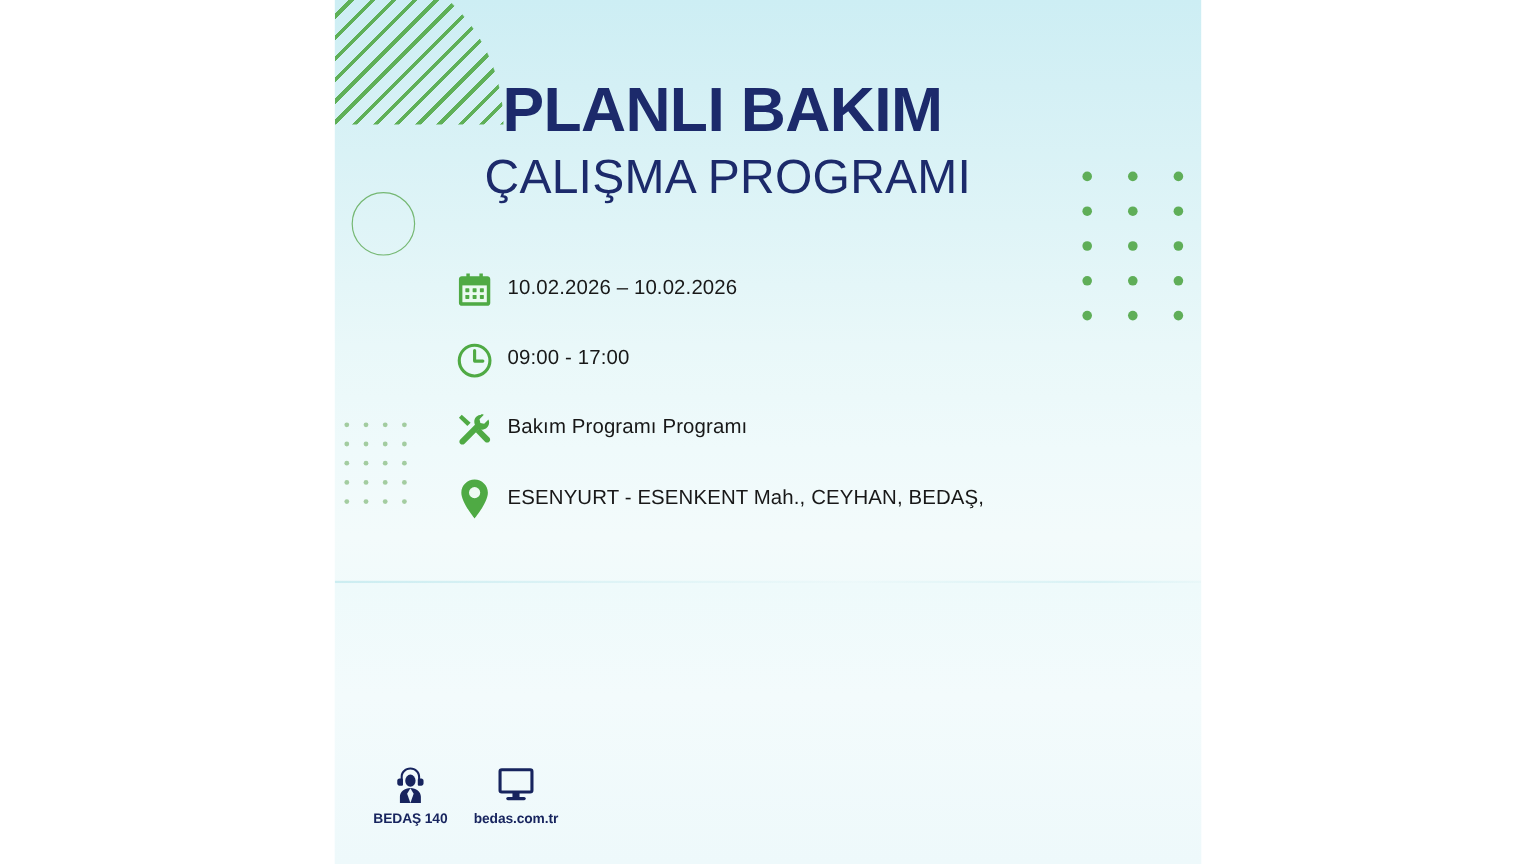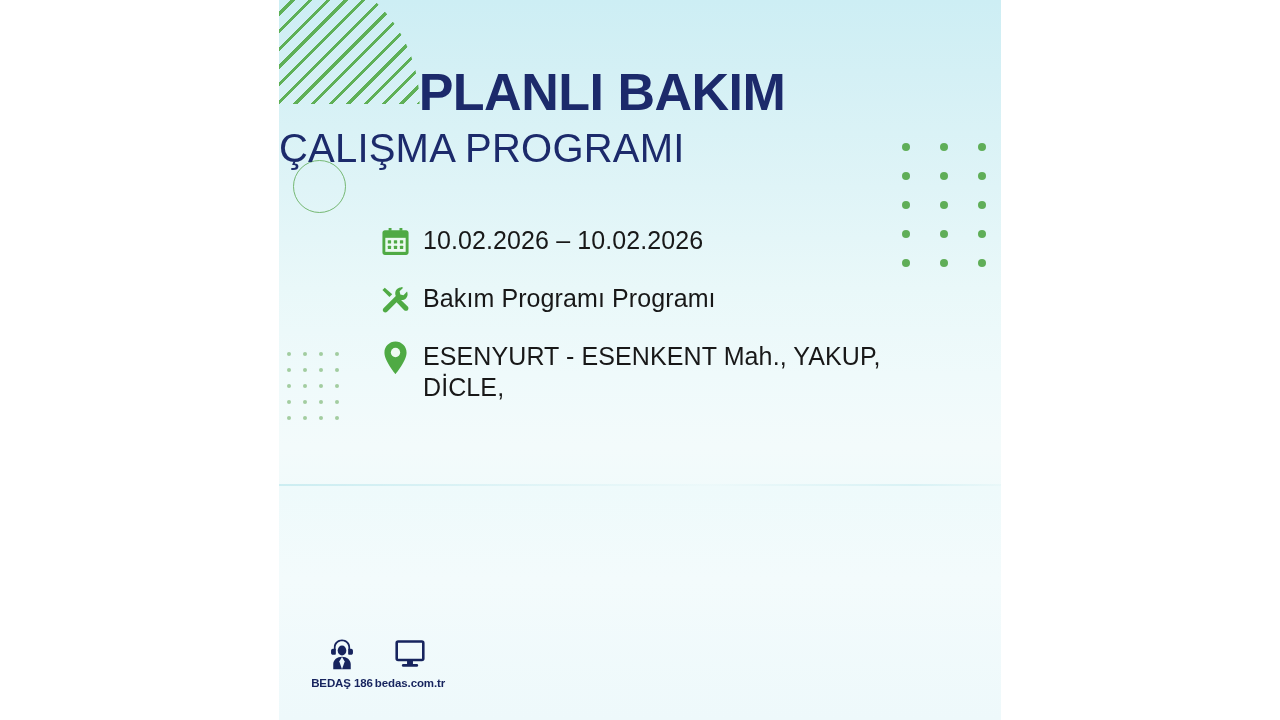--- a/index.html
+++ b/index.html
@@ -100,49 +100,49 @@
   #title {
     position:absolute; left:0; top:66px; width:646px;
     text-align:center;
     font-size:52px; font-weight:700; letter-spacing:-0.5px;
     color:#1c2a6b;
     line-height:1;
     font-family:"Liberation Sans", sans-serif;
   }
   #subtitle {
     position:absolute; left:0; top:128px; width:655px;
-    text-align:left;
+    text-align:center;
     font-size:40px; font-weight:400; letter-spacing:.2px;
     color:#1c2a6b;
     line-height:1;
   }
 
   
   #info { position:absolute; left:100px; top:222px; width:560px; }
   .row { display:flex; align-items:flex-start; margin-bottom:18px; }
   .row .ic {
     flex:0 0 44px; width:44px; height:40px;
     display:flex; align-items:center; justify-content:flex-start;
   }
   .row .tx {
-    font-size:25px; color:#181818; line-height:30px;
+    font-size:17px; color:#181818; line-height:30px;
     padding-top:3px; letter-spacing:.1px;
   }
   #row-loc .tx { line-height:31px; }
 
   
   #footer { position:absolute; left:0; top:635px; width:722px; height:85px; }
   .fitem { position:absolute; text-align:center; width:110px; }
   .fitem .fic { height:38px; display:flex; align-items:center; justify-content:center; }
   .fitem .flb {
     margin-top:4px; font-size:11.5px; font-weight:600;
     color:#17245e; letter-spacing:-.1px; white-space:nowrap;
   }
   #f-call { left:8px; }
-  #f-web  { left:76px; }
+  #f-web  { left:96px; }
   #f-x    { left:175px; }
 </style>
 </head>
 <body>
 
 <div id="stage">
 
   <div id="card">
 
     <div id="stripes"></div>
@@ -205,20 +205,29 @@
               <rect x="15.2" y="10.3" width="2.4" height="2.4" rx=".4"></rect>
               <rect x="6.4" y="14.4" width="2.4" height="2.4" rx=".4"></rect>
               <rect x="10.8" y="14.4" width="2.4" height="2.4" rx=".4"></rect>
               <rect x="15.2" y="14.4" width="2.4" height="2.4" rx=".4"></rect>
             </g>
           </svg>
         </span>
         <span class="tx">10.02.2026 – 10.02.2026</span>
       </div>
 
+      <div class="row">
+        <span class="ic">
+          <svg width="33" height="33" viewBox="0 0 24 24" aria-hidden="true">
+            <circle cx="12" cy="12" r="9.3" fill="none" stroke="#4faa44" stroke-width="1.9"></circle>
+            <path d="M12 5.9v6.4h5" fill="none" stroke="#4faa44" stroke-width="1.9" stroke-linecap="round" stroke-linejoin="round"></path>
+          </svg>
+        </span>
+        <span class="tx">09:00 - 17:00</span>
+      </div>
 
       <div class="row">
         <span class="ic">
           <svg width="33" height="33" viewBox="0 0 24 24" aria-hidden="true">
             <g fill="#4faa44">
               <path d="M16.1 2.6c-2.4 0-4.3 1.9-4.3 4.3 0 .6.1 1.2.4 1.8L3.3 17.6c-.7.7-.7 1.9 0 2.6.7.7 1.9.7 2.6 0l8.9-8.9c.5.2 1.1.4 1.7.4 2.4 0 4.3-1.9 4.3-4.3 0-.7-.2-1.3-.4-1.9l-2.6 2.6-2.3-.5-.5-2.3 2.6-2.6c-.6-.3-1.2-.5-1.5-.5z"></path>
               <path d="M4.2 2.7 2.5 4.4l5.1 5.1 2-2z"></path>
               <path d="M12.6 13.1 18.3 19c.7.7 1.9.7 2.6 0 .7-.7.7-1.9 0-2.6l-5.8-5.7z"></path>
             </g>
           </svg>
@@ -227,21 +236,21 @@
       </div>
 
       <div class="row" id="row-loc">
         <span class="ic">
           <svg width="33" height="36" viewBox="0 0 24 27" aria-hidden="true">
             <path fill="#4faa44" d="M12 1.2C7.4 1.2 3.7 4.9 3.7 9.5c0 6.1 8.3 16 8.3 16s8.3-9.9 8.3-16c0-4.6-3.7-8.3-8.3-8.3z"></path>
             <circle cx="12" cy="9.4" r="3.5" fill="#eefaf2"></circle>
           </svg>
         </span>
         <span class="tx">
-          <span>ESENYURT - ESENKENT Mah., YAKUP, DİCLE,</span><br>
+          <span>ESENYURT - ESENKENT Mah., CEYHAN, BEDAŞ,</span><br>
         </span>
       </div>
 
     </div>
 
     <div id="seam"></div>
     <div id="lowerwash"></div>
 
     <div id="footer">
 
@@ -250,21 +259,21 @@
           <svg width="30" height="32" viewBox="0 0 24 26" aria-hidden="true">
             <g fill="#17245e">
               <path d="M12 1.3C8.3 1.3 5.4 4 5.4 7.5v2.3h1.4V7.8c0-3 2.4-5.2 5.2-5.2s5.2 2.2 5.2 5.2v2h1.4V7.5c0-3.5-2.9-6.2-6.6-6.2z"></path>
               <path d="M4.6 8.8h1.5c.5 0 .9.4.9.9v3.1c0 .5-.4.9-.9.9H4.6c-.8 0-1.5-.7-1.5-1.5v-1.9c0-.8.7-1.5 1.5-1.5zM17.9 8.8h1.5c.8 0 1.5.7 1.5 1.5v1.9c0 .8-.7 1.5-1.5 1.5h-1.5c-.5 0-.9-.4-.9-.9V9.7c0-.5.4-.9.9-.9z"></path>
               <ellipse cx="12" cy="10.2" rx="3.5" ry="4.1"></ellipse>
               <path d="M12 15.2c-3.9 0-7.1 2.6-7.1 5.9v4.2h14.2v-4.2c0-3.3-3.2-5.9-7.1-5.9z"></path>
             </g>
             <path fill="#eaf6fb" d="M12 15.4 9.8 19.1l2.2 6.2 2.2-6.2z"></path>
           </svg>
         </div>
-        <div class="flb">BEDAŞ 186</div>
+        <div class="flb">BEDAŞ 140</div>
       </div>
 
       <div class="fitem" id="f-web">
         <div class="fic">
           <svg width="32" height="30" viewBox="0 0 26 24" aria-hidden="true">
             <rect x="2.2" y="1.8" width="21.6" height="15.1" rx="1.2" fill="none" stroke="#17245e" stroke-width="2.1"></rect>
             <rect x="10.6" y="17.4" width="4.8" height="3.2" fill="#17245e"></rect>
             <rect x="6.4" y="20.2" width="13.2" height="2.2" rx="1.1" fill="#17245e"></rect>
           </svg>
         </div>

